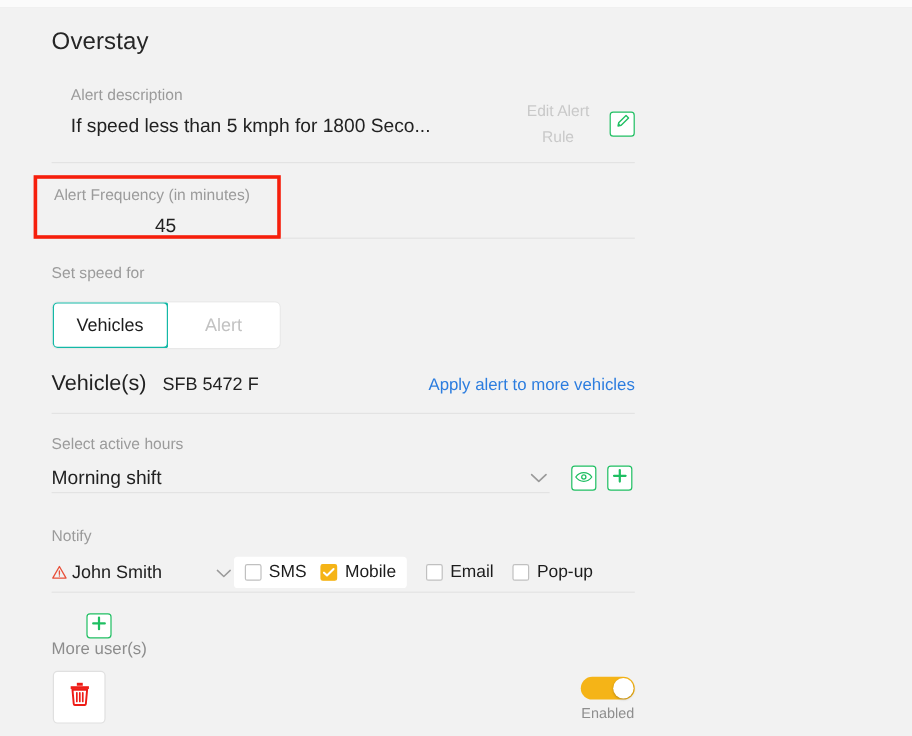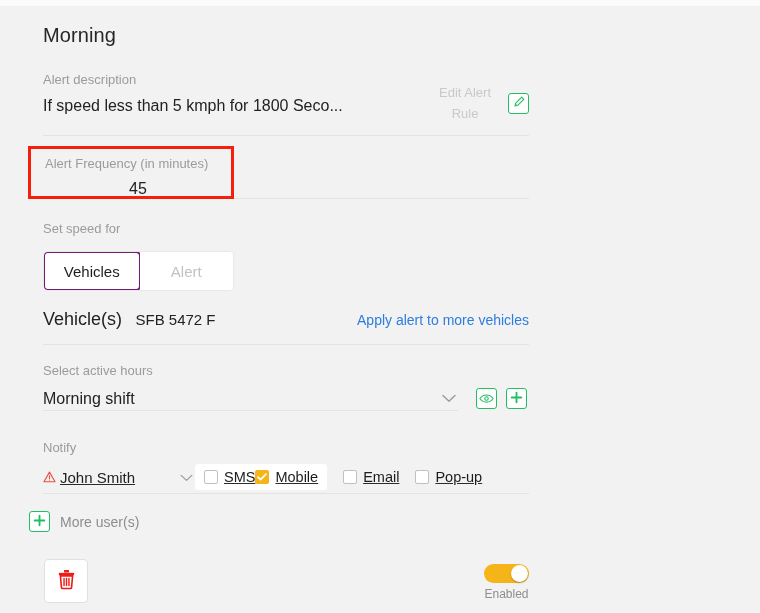--- a/index.html
+++ b/index.html
@@ -63,20 +63,21 @@
   
   .desc-block {
     position: absolute;
     left: 43px; top: 62px;
     width: 486px;
   }
   .desc-row {
     display: flex;
     align-items: flex-start;
     justify-content: space-between;
+    margin-left: 16px;
   }
   .desc-left { padding-top: 2px; }
   .desc-left .field-value { margin-top: 9px; display:block; }
   .edit-rule {
     display: flex;
     align-items: center;
     gap: 8px;
     padding-top: 14px;
   }
   .edit-rule-text {
@@ -142,21 +143,21 @@
     flex: 1;
     display: flex;
     align-items: center;
     justify-content: center;
     font-size: 15px;
     cursor: pointer;
     box-sizing: border-box;
     background: #fff;
   }
   .tab.active {
-    border: 2px solid #701a75;
+    border: 2px solid #14b8a6;
     border-radius: 5px;
     color: #1d1d1d;
     margin: -1px;
   }
   .tab.inactive {
     color: #c2c2c2;
   }
 
   
   .veh-row {
@@ -229,41 +230,40 @@
   
   .notify-block {
     position: absolute;
     left: 43px; top: 432px;
     width: 486px;
   }
   .notify-row {
     display: flex;
     align-items: center;
     margin-top: 8px;
-    text-decoration: underline;
   }
   .user-select {
     display: flex;
     align-items: center;
     width: 152px;
     cursor: pointer;
   }
   .warn-icon { margin-right: 4px; display:flex; align-items:center;}
   .user-name {
     font-size: 15px;
     color: #222;
     flex: 1;
   }
   .chan-group {
     display: flex;
     align-items: center;
     background: #fff;
     border-radius: 3px;
     padding: 5px 9px;
-    gap: 0;
+    gap: 12px;
   }
   .chan {
     display: flex;
     align-items: center;
     gap: 6px;
     font-size: 14.5px;
     color: #1c1c1c;
     cursor: pointer;
   }
   .chan-plain {
@@ -294,25 +294,25 @@
     position: absolute;
     left: 43px; top: 487px;
     width: 486px;
     height: 1px;
     background: #e3e3e3;
   }
 
   
   .more-users {
     position: absolute;
-    left: 29px; top: 505px;
-    display: flex;
-    align-items: center;
-    gap: 10px;
-    cursor: pointer;
+    left: 43px; top: 505px;
+    display: flex;
+    align-items: center;
+    cursor: pointer;
+    flex-direction: column;
   }
   .more-users-label {
     font-size: 14px;
     color: #8d8d8d;
   }
 
   
   .delete-btn {
     position: absolute;
     left: 44px; top: 553px;
@@ -354,21 +354,21 @@
     color: #8e8e8e;
   }
 </style>
 </head>
 <body>
 
 <div class="top-strip"></div>
 
 <div class="panel">
 
-  <div class="page-title">Morning</div>
+  <div class="page-title">Overstay</div>
 
   <div class="desc-block">
     <div class="desc-row">
       <div class="desc-left">
         <span class="field-label">Alert description</span>
         <span class="field-value">If speed less than 5 kmph for 1800 Seco...</span>
       </div>
       <div class="edit-rule">
         <div class="edit-rule-text">Edit Alert Rule</div>
         <div class="icon-btn-green">

